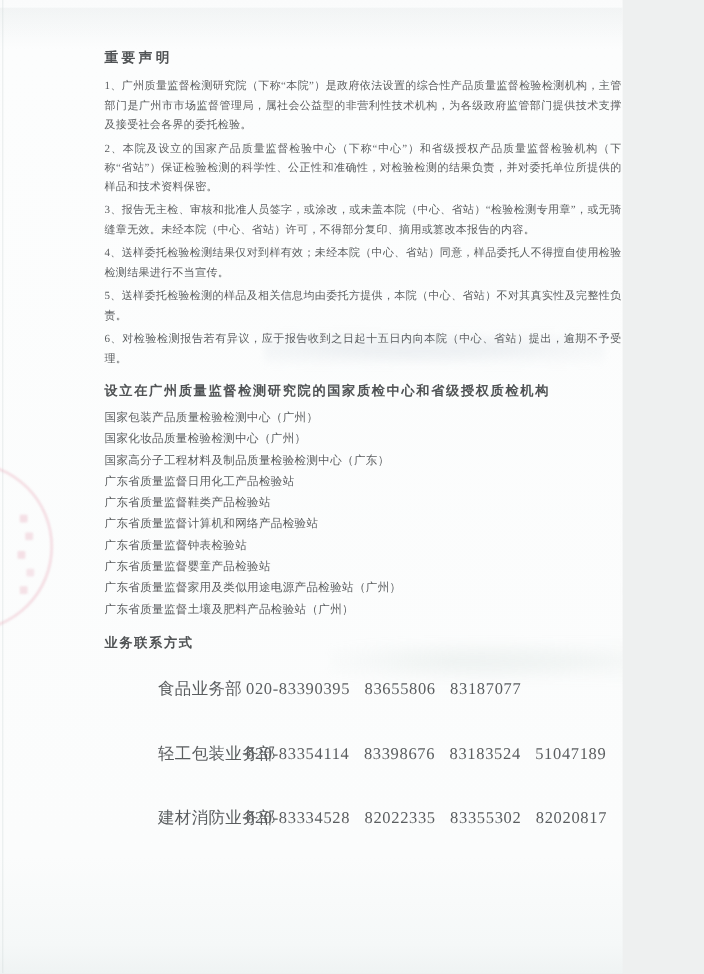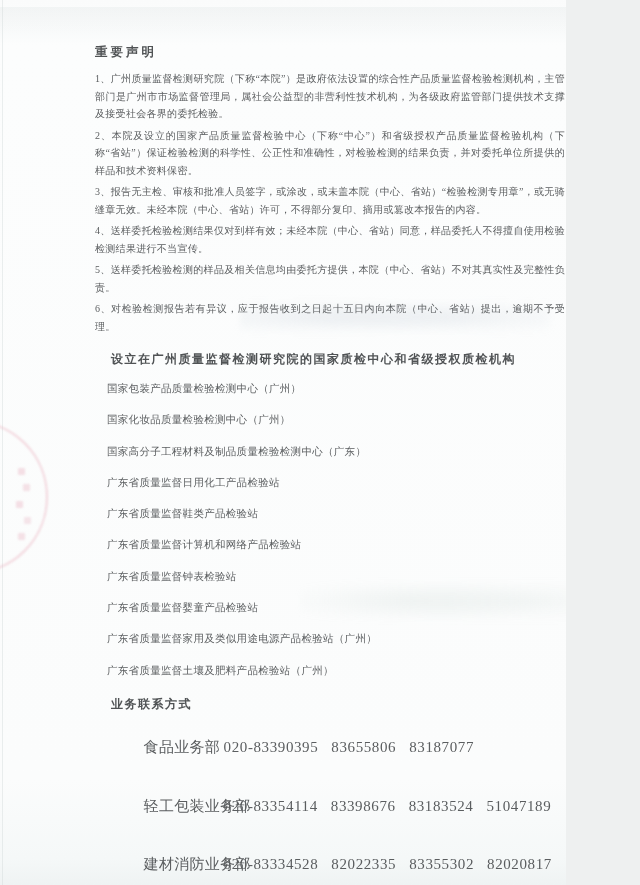--- a/index.html
+++ b/index.html
@@ -69,23 +69,23 @@
   }
   h1, h2 { font-weight: bold; color: #505355; }
   h1.decl-title {
     font-size: 12.5px; letter-spacing: 3px; margin: 0 0 10px 0; line-height: 16px;
   }
   p.decl-item {
     margin: 0 0 4px 0; font-size: 10px; line-height: 17.5px;
     text-align: justify; letter-spacing: 0.3px;
   }
   section.centers { margin-top: 12px; }
-  h2.sec-title { font-size: 12px; letter-spacing: 1.5px; margin: 16px; line-height: 16px; }
+  h2.sec-title { font-size: 12px; letter-spacing: 1.5px; margin: 0; line-height: 16px; }
   .centers .sec-title { margin-bottom: 8px; }
-  p.center-item { margin: 12px; font-size: 10.5px; line-height: 19.3px; letter-spacing: 0.3px; }
+  p.center-item { margin: 0; font-size: 10.5px; line-height: 19.3px; letter-spacing: 0.3px; }
 
   section.contacts { margin-top: 12px; }
   .contacts .sec-title { margin-bottom: 7px; }
   .contact-row { font-size: 15px; line-height: 19.4px; white-space: pre; letter-spacing: 0.3px; }
   .dept { display: inline-block; width: 80px; }
   .phones { letter-spacing: 0.6px; }
 </style>
 </head>
 <body>
 

